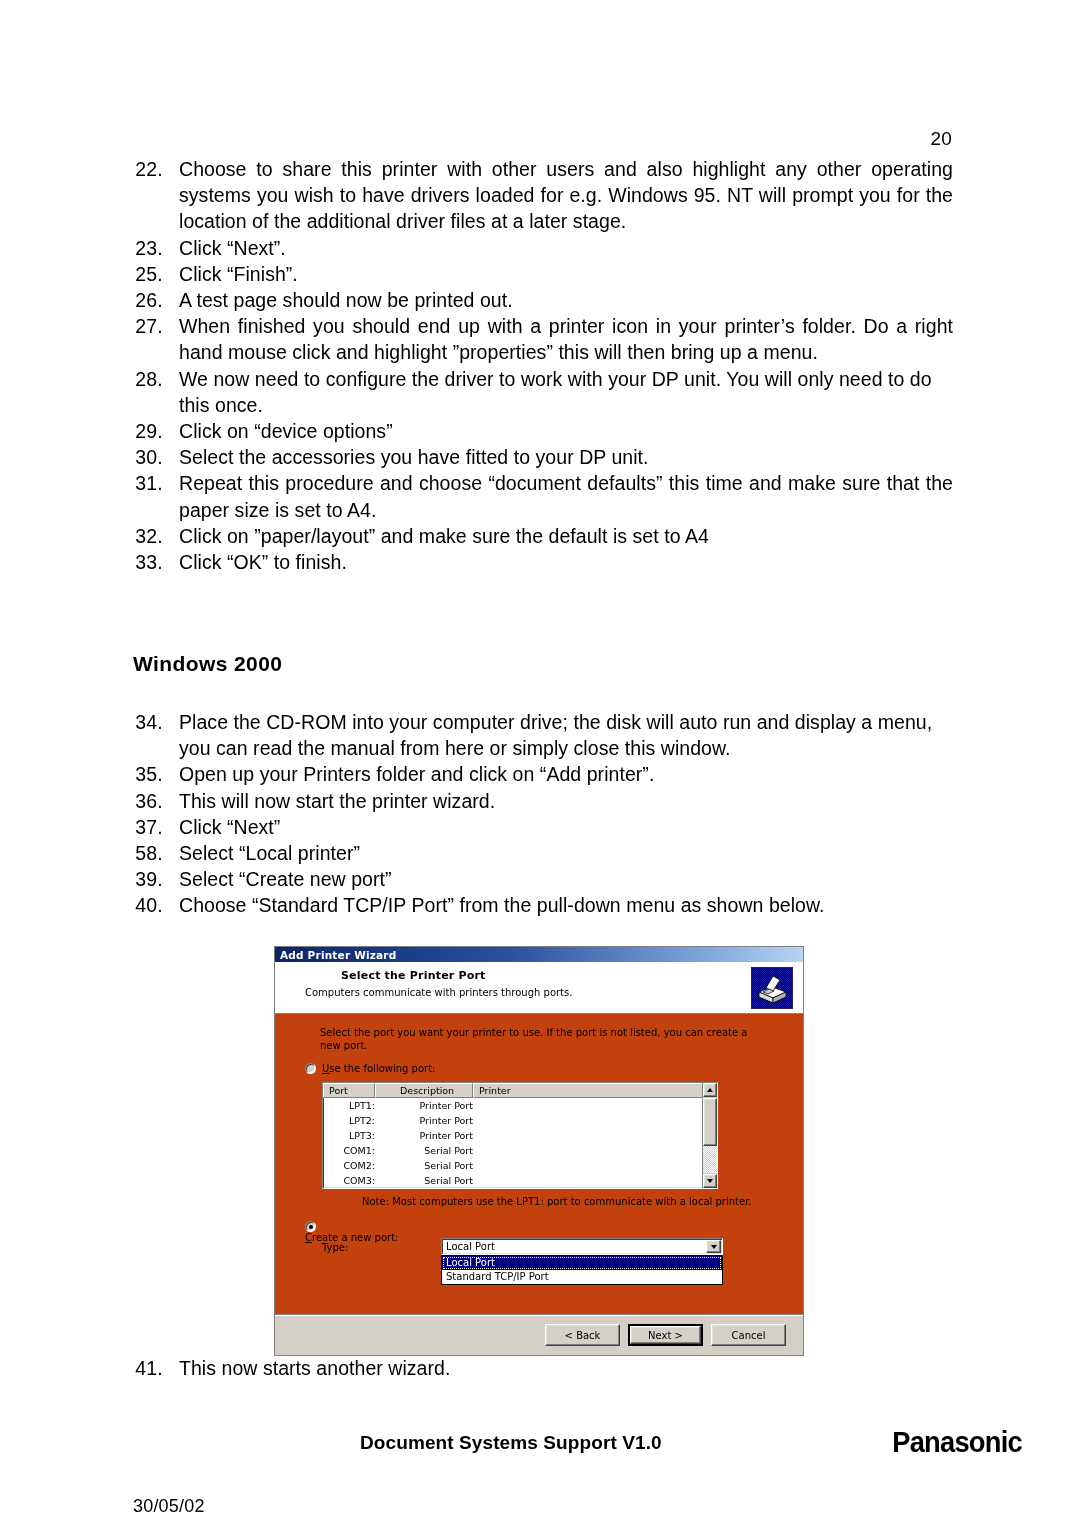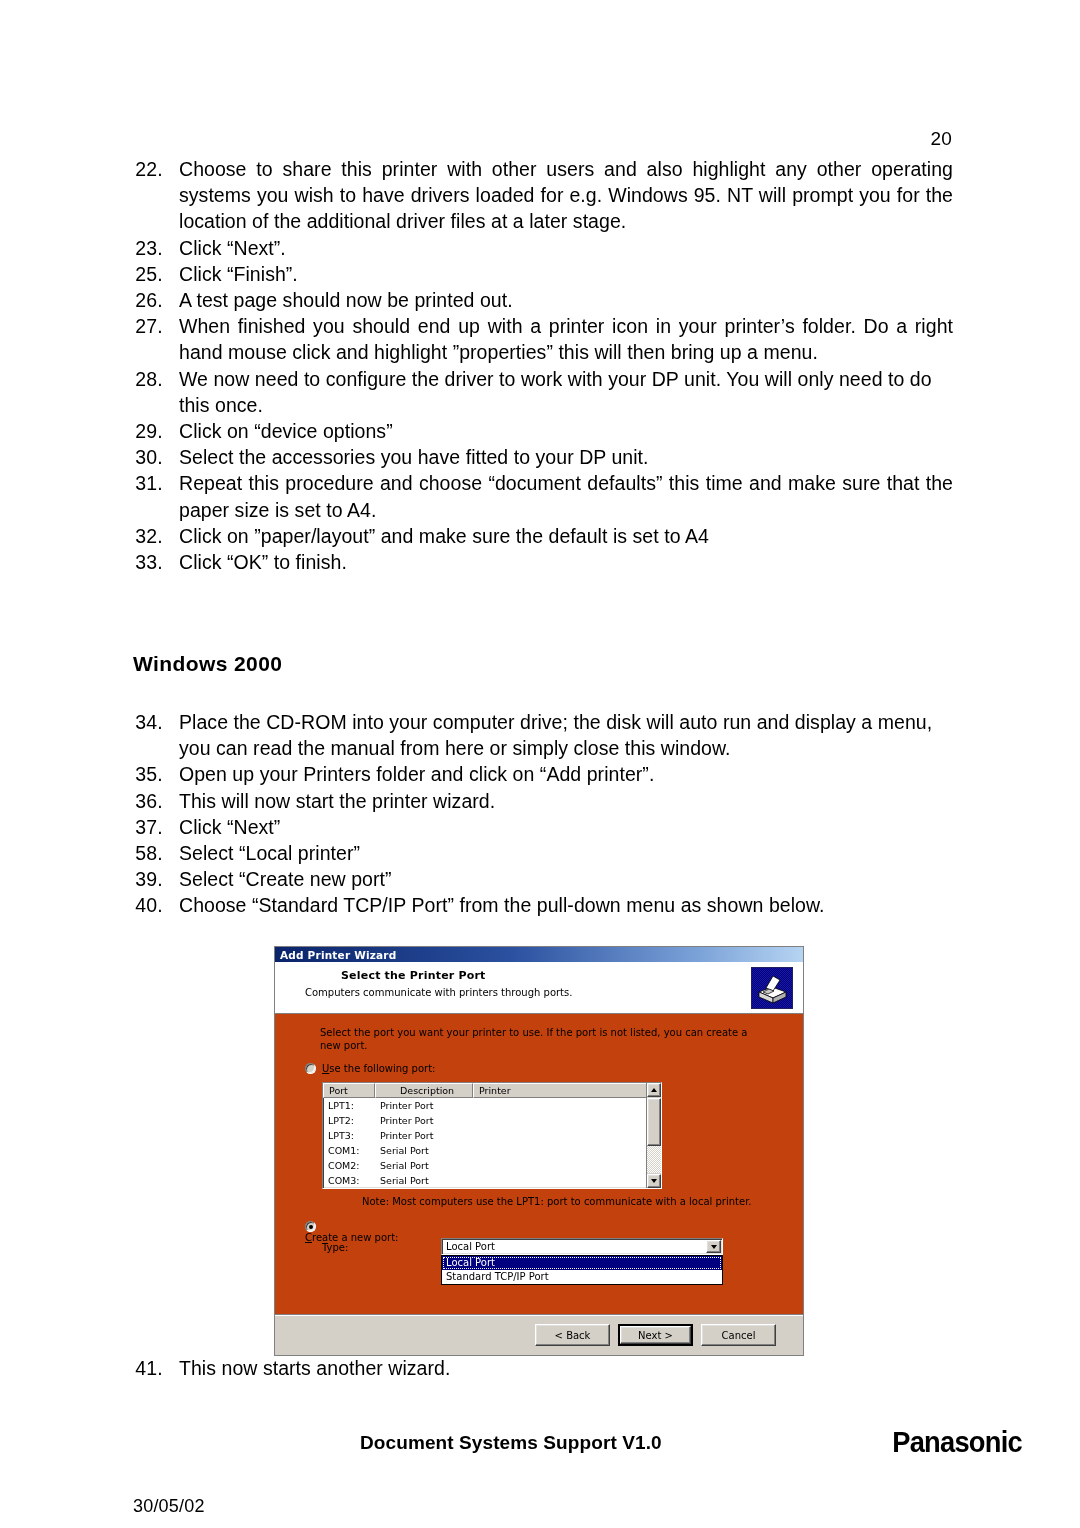--- a/index.html
+++ b/index.html
@@ -185,21 +185,21 @@
     background: #000;
   }
   .radio-label { line-height: 12px; }
   .acc { text-decoration: underline; }
 
   
   .listview {
     position: absolute;
     left: 47px;
     top: 68px;
-    width: 340px;
+    width: 396px;
     height: 107px;
     background: #ffffff;
     border: 1px solid #808080;
     border-right-color: #ffffff;
     border-bottom-color: #ffffff;
     box-shadow: inset 1px 1px 0 #404040, inset -1px -1px 0 #dfdfdf;
     box-sizing: border-box;
     overflow: hidden;
   }
   .lv-head {
@@ -222,20 +222,21 @@
   }
   .lv-th.c1 { width: 52px; flex: 0 0 52px; }
   .lv-th.c2 { width: 98px; flex: 0 0 98px; padding-left: 24px; }
   .lv-th.c3 { flex: 1 1 auto; }
   .lv-rows { position: relative; }
   .lv-row {
     display: flex;
     height: 15px;
     font-size: 9.5px;
     line-height: 15px;
+    text-align: right;
   }
   .lv-td { overflow: hidden; white-space: nowrap; }
   .lv-td.c1 { width: 52px; flex: 0 0 52px; padding-left: 5px; box-sizing: border-box; }
   .lv-td.c2 { width: 98px; flex: 0 0 98px; padding-left: 5px; box-sizing: border-box; }
   .lv-td.c3 { flex: 1 1 auto; }
 
   .lv-scroll {
     position: absolute;
     right: 0;
     top: 0;
@@ -362,21 +363,21 @@
     outline-offset: -2px;
   }
 
   .dlg-footer {
     border-top: 1px solid #808080;
     box-shadow: 0 1px 0 #ffffff inset;
     height: 40px;
     display: flex;
     align-items: center;
     justify-content: flex-end;
-    padding-right: 27px;
+    padding-right: 17px;
     gap: 8px;
     background: #d4d0c8;
   }
   .btn {
     width: 75px;
     height: 22px;
     background: #d4d0c8;
     border: 1px solid;
     border-color: #ffffff #404040 #404040 #ffffff;
     box-shadow: inset -1px -1px 0 #808080, inset 1px 1px 0 #dfdfdf;

